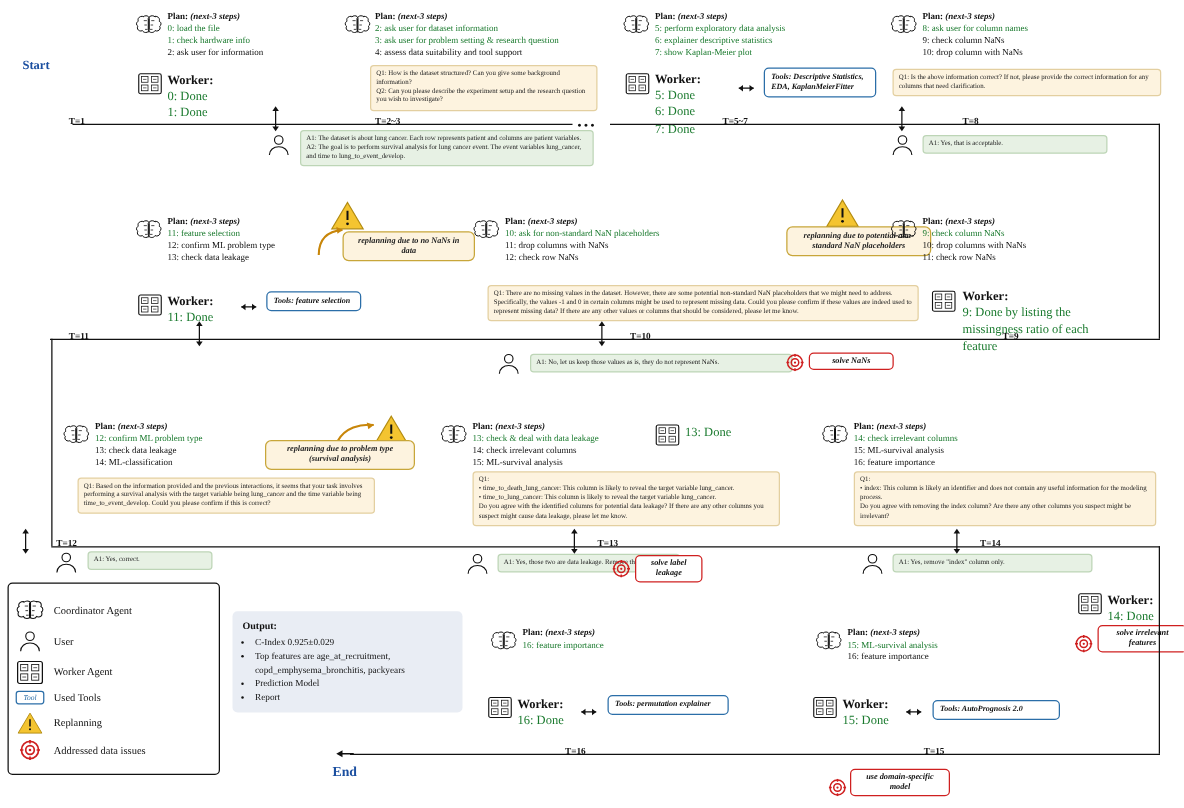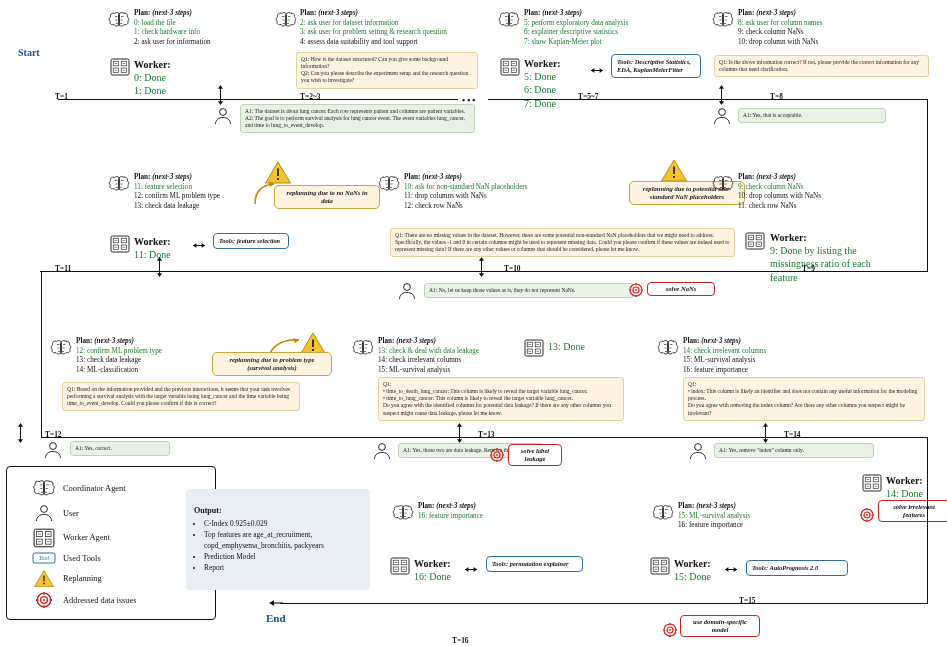--- a/index.html
+++ b/index.html
@@ -41,28 +41,28 @@
   }
   .tlabel{font-size:7.4px;font-weight:bold;font-family:"Liberation Serif",serif;}
   .startlbl{color:#1b4fa0;font-weight:bold;font-size:10px;}
   .endlbl{color:#1b4fa0;font-weight:bold;font-size:11px;}
   
   .tline{background:#111;height:1.1px;}
   .vline{background:#111;width:1.1px;}
   
   .legend{
     border:1.4px solid #111;border-radius:4px;background:#fff;
-    padding:6px 24px;
+    padding:6px 4px;
   }
   .legend-row{display:flex;align-items:center;margin:4.5px 0;}
   .legend-row .ic{width:26px;display:flex;justify-content:center;align-items:center;}
   .legend-row .lb{font-size:8.4px;margin-left:6px;}
   
   .outbox{
-    background:#e9edf4;border-radius:4px;padding:16px 8px;
+    background:#e9edf4;border-radius:4px;padding:6px 8px;
     font-size:7.4px;line-height:1.45;
   }
   .outbox b{font-size:8px;}
   ul.outlist{margin:2px 0 0 10px;padding:0;}
   ul.outlist li{margin:0.5px 0;}
   svg{display:block;}
 </style>
 </head>
 <body>
 
@@ -656,15 +656,15 @@
 </div>
 <div class="abs issuebox" style="left:680px;top:615px;width:70px;">use domain-specific model</div>
 
 <div class="abs tline" style="left:280px;top:603px;width:648px;"></div>
 <div class="abs" style="left:268px;top:598px;">
   <svg width="16" height="10" viewBox="0 0 16 10">
       <path d="M15 5H3" stroke="#111" stroke-width="1.1"></path>
       <path d="M1 5l5 -2.8v5.6z" fill="#111"></path>
     </svg>
 </div>
-<div class="abs tlabel" style="left:452px;top:596px;margin-top:40px;">T=16</div>
+<div class="abs tlabel" style="left:452px;top:596px;">T=16</div>
 <div class="abs tlabel" style="left:739px;top:596px;">T=15</div>
 <div class="abs endlbl" style="left:266px;top:612px;">End</div>
 
 </body></html>

